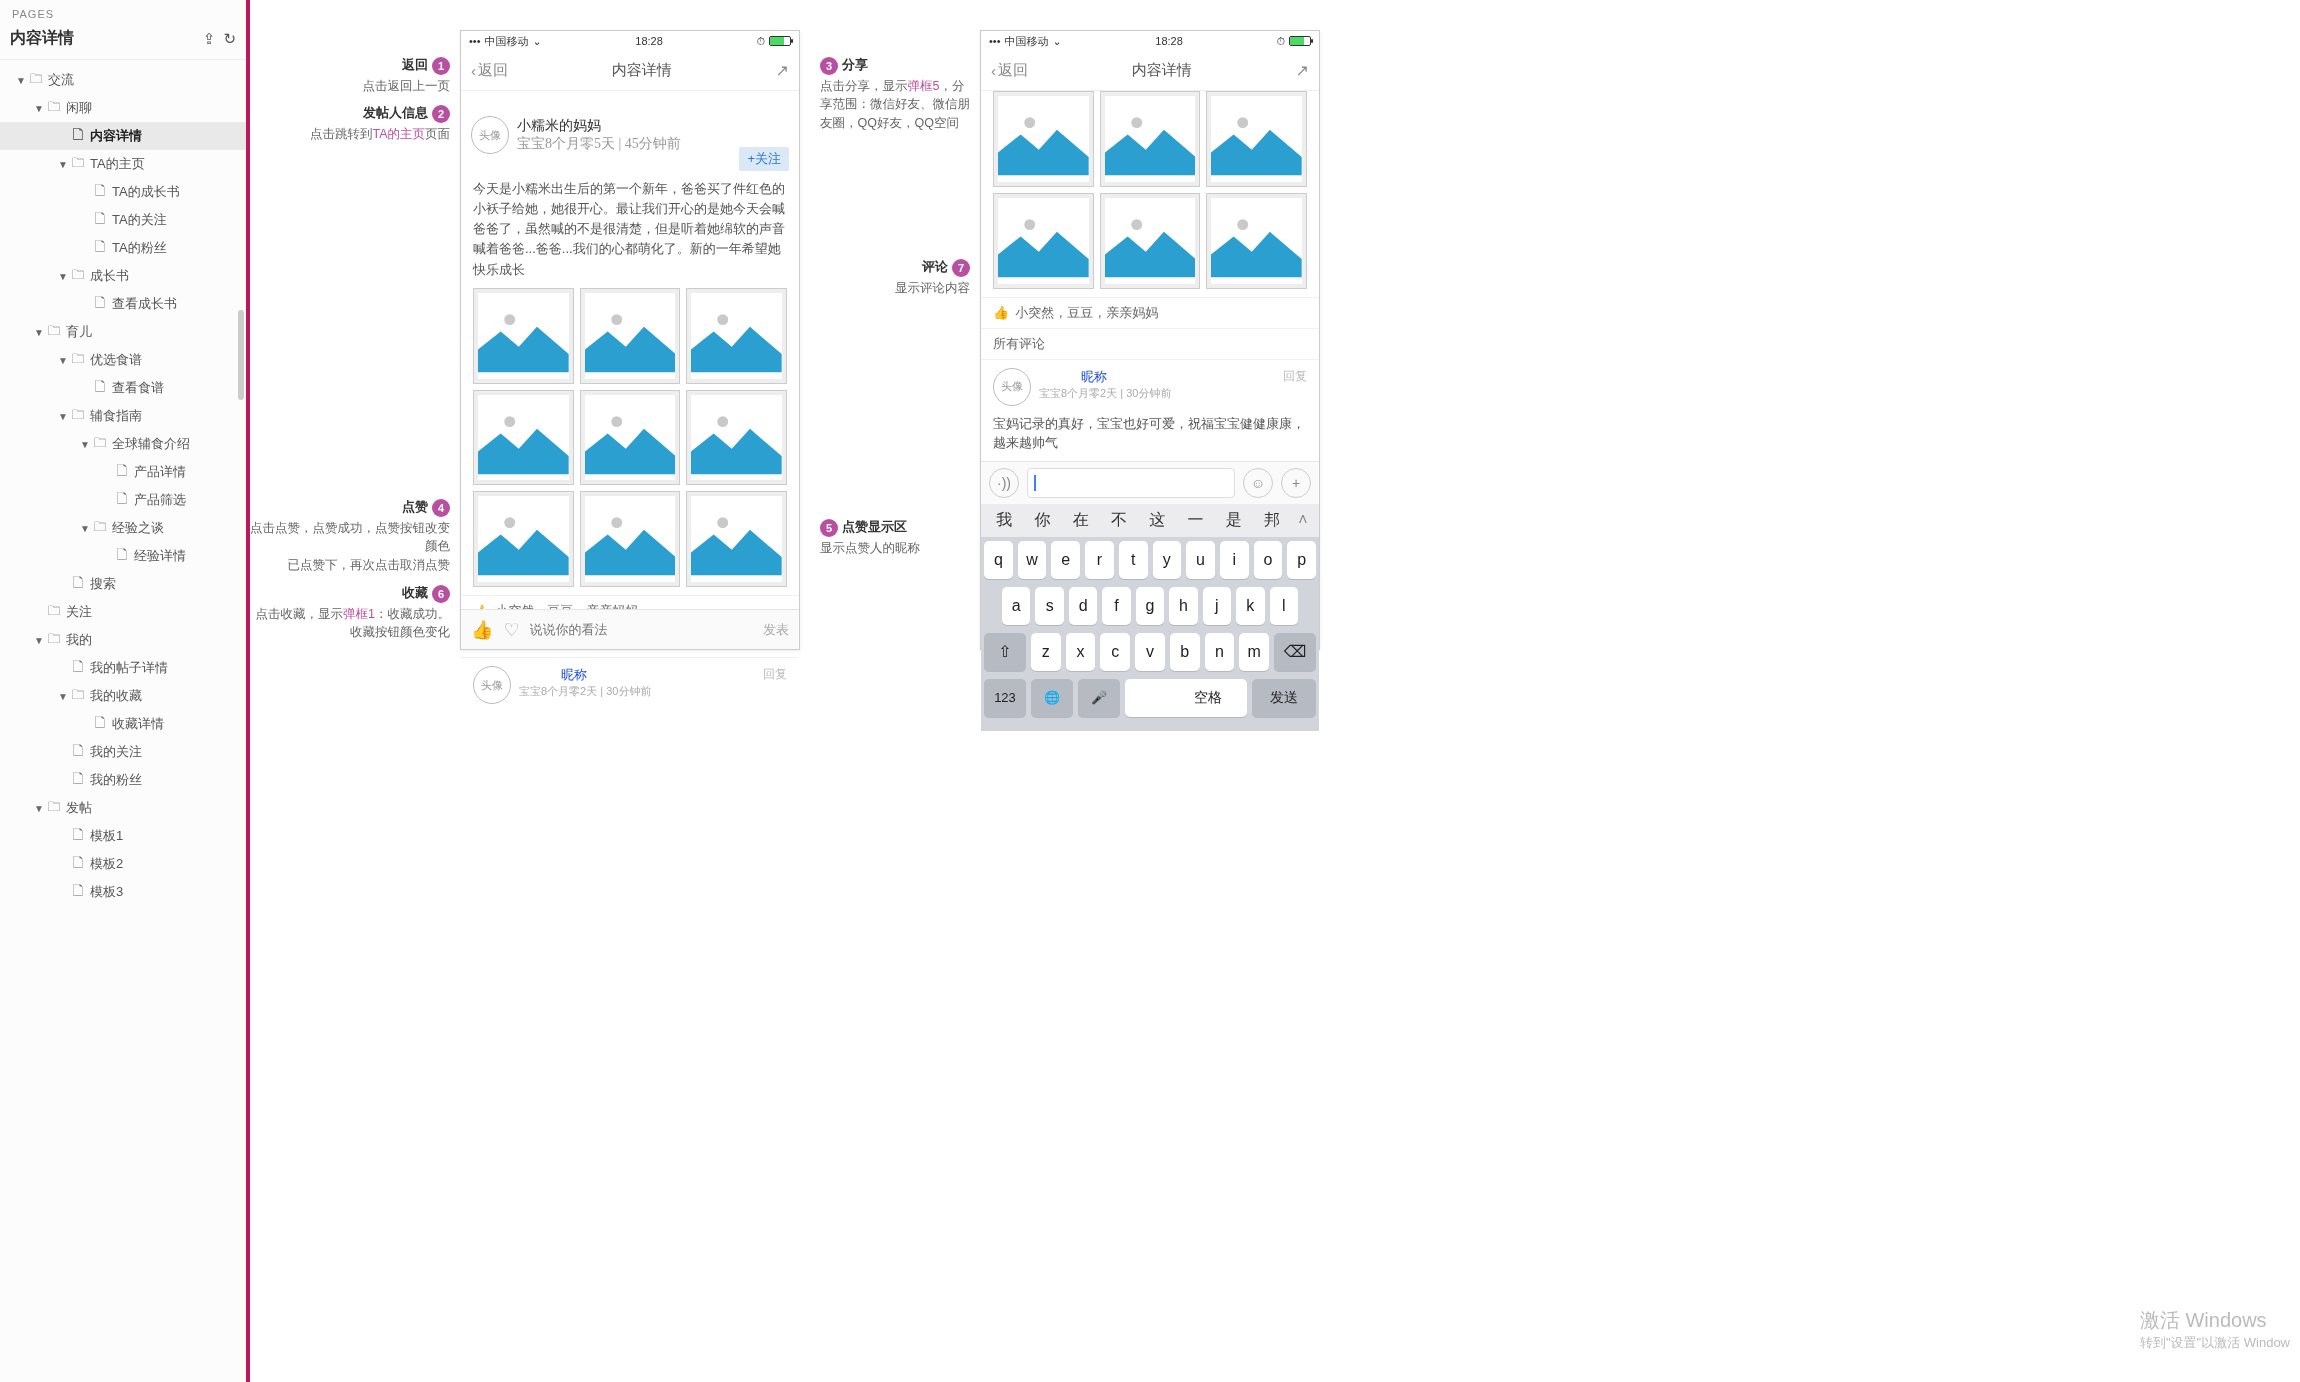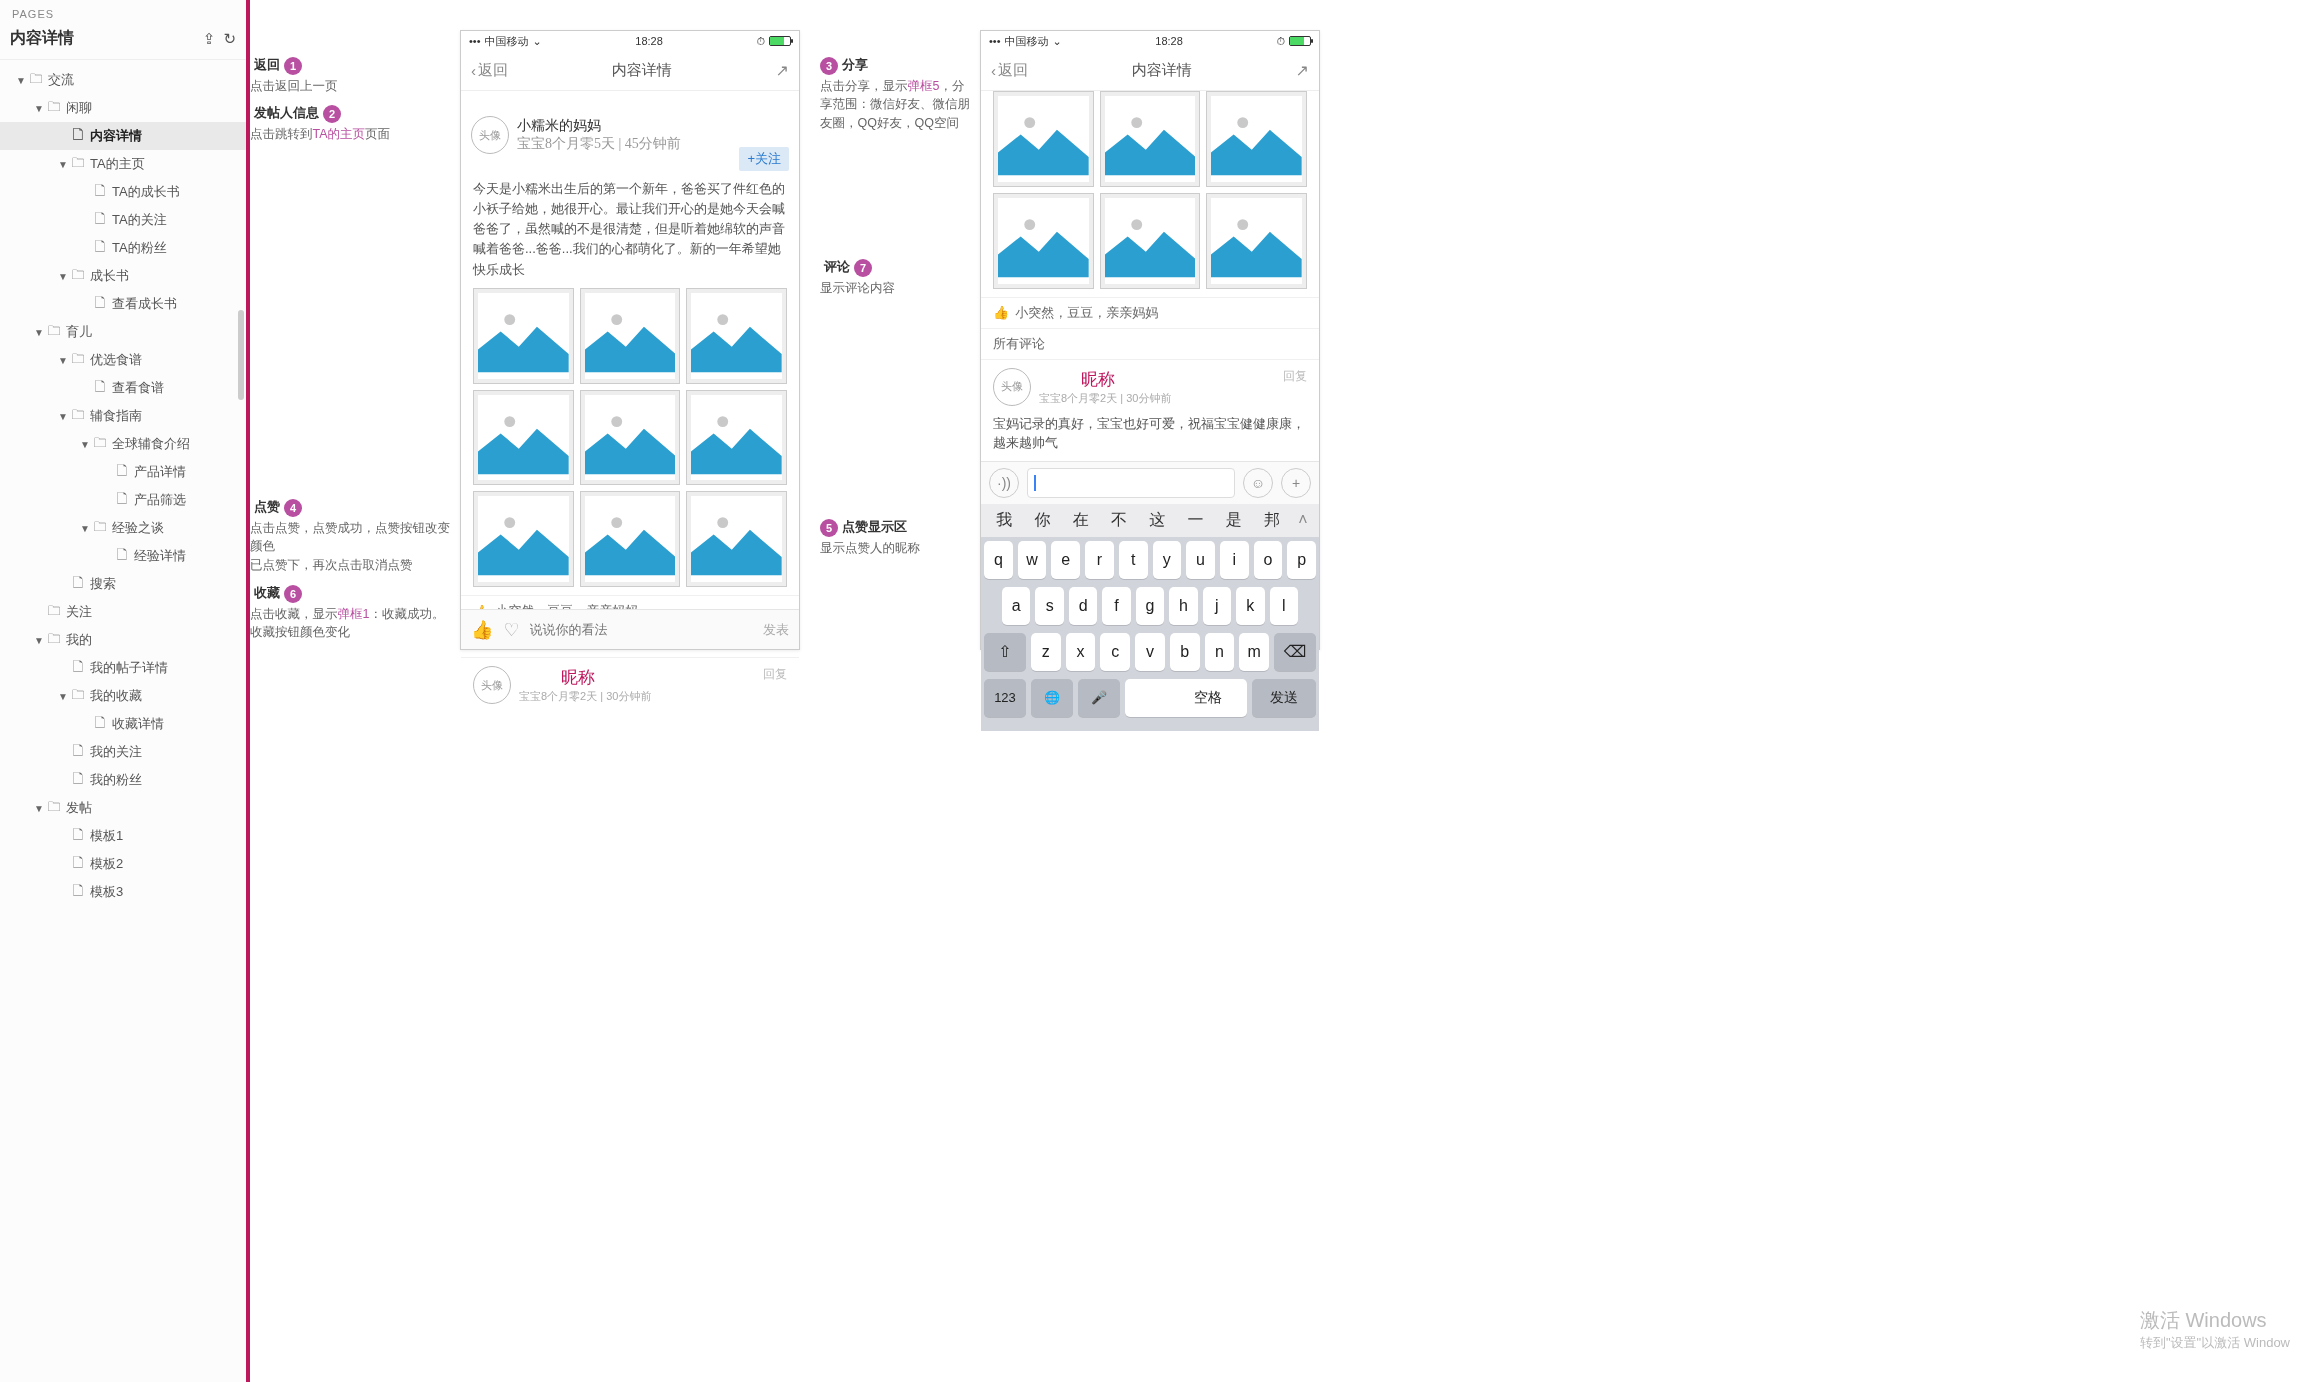--- a/index.html
+++ b/index.html
@@ -58,21 +58,21 @@
 .img-ph::before { content:""; position:absolute; inset:4px; background:#fff; }
 .img-ph svg { position: absolute; left: 4px; right: 4px; bottom: 4px; top: 4px; width: calc(100% - 8px); height: calc(100% - 8px); }
 
 .likes-row { padding: 6px 12px; color: #666; font-size: 13px; display:flex; align-items:center; gap:6px; border-top:1px solid #f0f0f0; }
 .thumb { color:#999; }
 
 .all-comments { padding: 6px 12px; font-size: 13px; color: #666; border-top:1px solid #f0f0f0; }
 
 .comment-row { display: flex; align-items: flex-start; padding: 8px 12px; gap: 8px; border-top:1px solid #f0f0f0; }
 .comment-meta { flex: 1; }
-.comment-name { font-size: 17px; color: #be185d; padding-left: 42px; }
+.comment-name { font-size: 13px; color: #1d4ed8; padding-left: 42px; }
 .comment-sub { font-size: 11px; color: #aaa; }
 .reply-link { color: #bbb; font-size: 12px; }
 
 .comment-body { padding: 0 12px 8px; font-size: 13px; color:#555; line-height:1.5; }
 
 
 .inputbar { position: absolute; left:0; right:0; bottom:0; height: 40px; border-top:1px solid #e5e5e5; display:flex; align-items:center; padding: 0 10px; gap:10px; background:#fafafa; }
 .inputbar .icon-btn { color:#aaa; font-size:18px; cursor:pointer; }
 .inputbar input { flex:1; border:none; background:transparent; font-size:13px; outline:none; }
 .inputbar .send { color:#aaa; font-size:13px; }
@@ -92,21 +92,21 @@
 .key { background:#fff; border-radius:5px; box-shadow:0 1px 0 #b5b8be; height:38px; display:flex; align-items:center; justify-content:center; font-size:16px; color:#222; cursor:pointer; }
 .key.letter { flex:1; }
 .key.wide { flex: 0 0 42px; background:#b6bac2; }
 .key.space { flex:1; font-size:14px;padding-left:44px; }
 .key.num { flex:0 0 42px; background:#b6bac2; font-size:13px; }
 .key.send { flex:0 0 64px; background:#b6bac2; font-size:14px; }
 .kbd-row.mid { padding: 0 18px; }
 
 
 .annot { position: absolute; font-size: 13px; }
-.annot-right { text-align: left; }
+.annot-right { text-align: right; }
 .annot-dot { display:inline-flex; width:18px; height:18px; border-radius:50%; background:#b84fa0; color:#fff; font-size:11px; align-items:center; justify-content:center; font-weight:600; vertical-align:middle; }
 .annot-title { font-weight:600; color:#333; margin:0 4px; }
 .annot-body { color:#666; line-height:1.5; margin-top:2px; font-size:12.5px; }
 .annot-link { color:#b84fa0; }
 
 .watermark { position:absolute; right:10px; bottom:30px; color:#bbb; text-align:left; }
 .watermark .w1 { font-size:20px; }
 .watermark .w2 { font-size:13px; }
 </style>
 </head>

